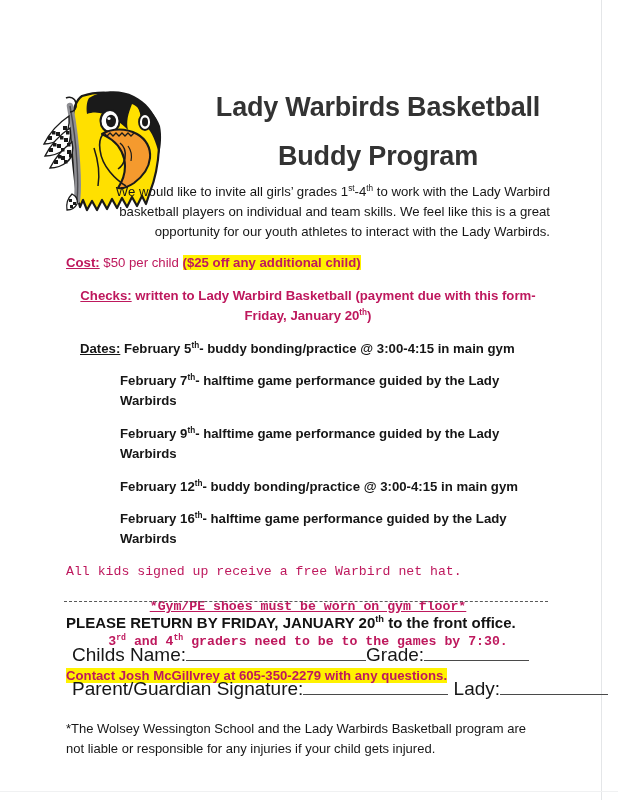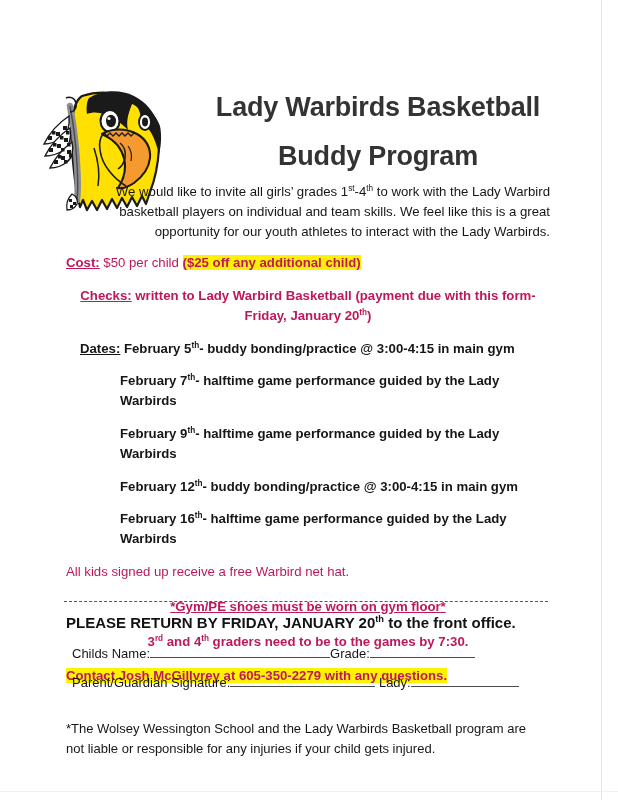--- a/index.html
+++ b/index.html
@@ -108,21 +108,21 @@
   .date-item {
     font-size: 13.2px;
     font-weight: bold;
     line-height: 1.5;
     margin: 0 0 13px 0;
     padding-left: 40px;
     color: #161616;
   }
   .date-item.first { padding-left: 0; }
 
-  .spaced { margin-bottom: 15px; }
+  .spaced { margin-bottom: 15px; font-family: Liberation Mono, monospace; }
 
   
   .divider {
     position: absolute;
     left: 64px;
     top: 601px;
     width: 484px;
     border-top: 1px dashed #585858;
     height: 0;
   }
@@ -134,21 +134,21 @@
     top: 614px;
     width: 490px;
   }
   .return-line {
     font-size: 15px;
     font-weight: bold;
     margin: 0 0 13px 0;
     color: #131313;
   }
   .form-row {
-    font-size: 13px;
+    font-size: 19px;
     margin: 0 0 12px 0;
     color: #161616;
     white-space: nowrap;
     padding-left: 6px;
   }
   .fill {
     display: inline-block;
     border-bottom: 1.3px solid #4a4a4a;
     height: 13px;
     vertical-align: baseline;

